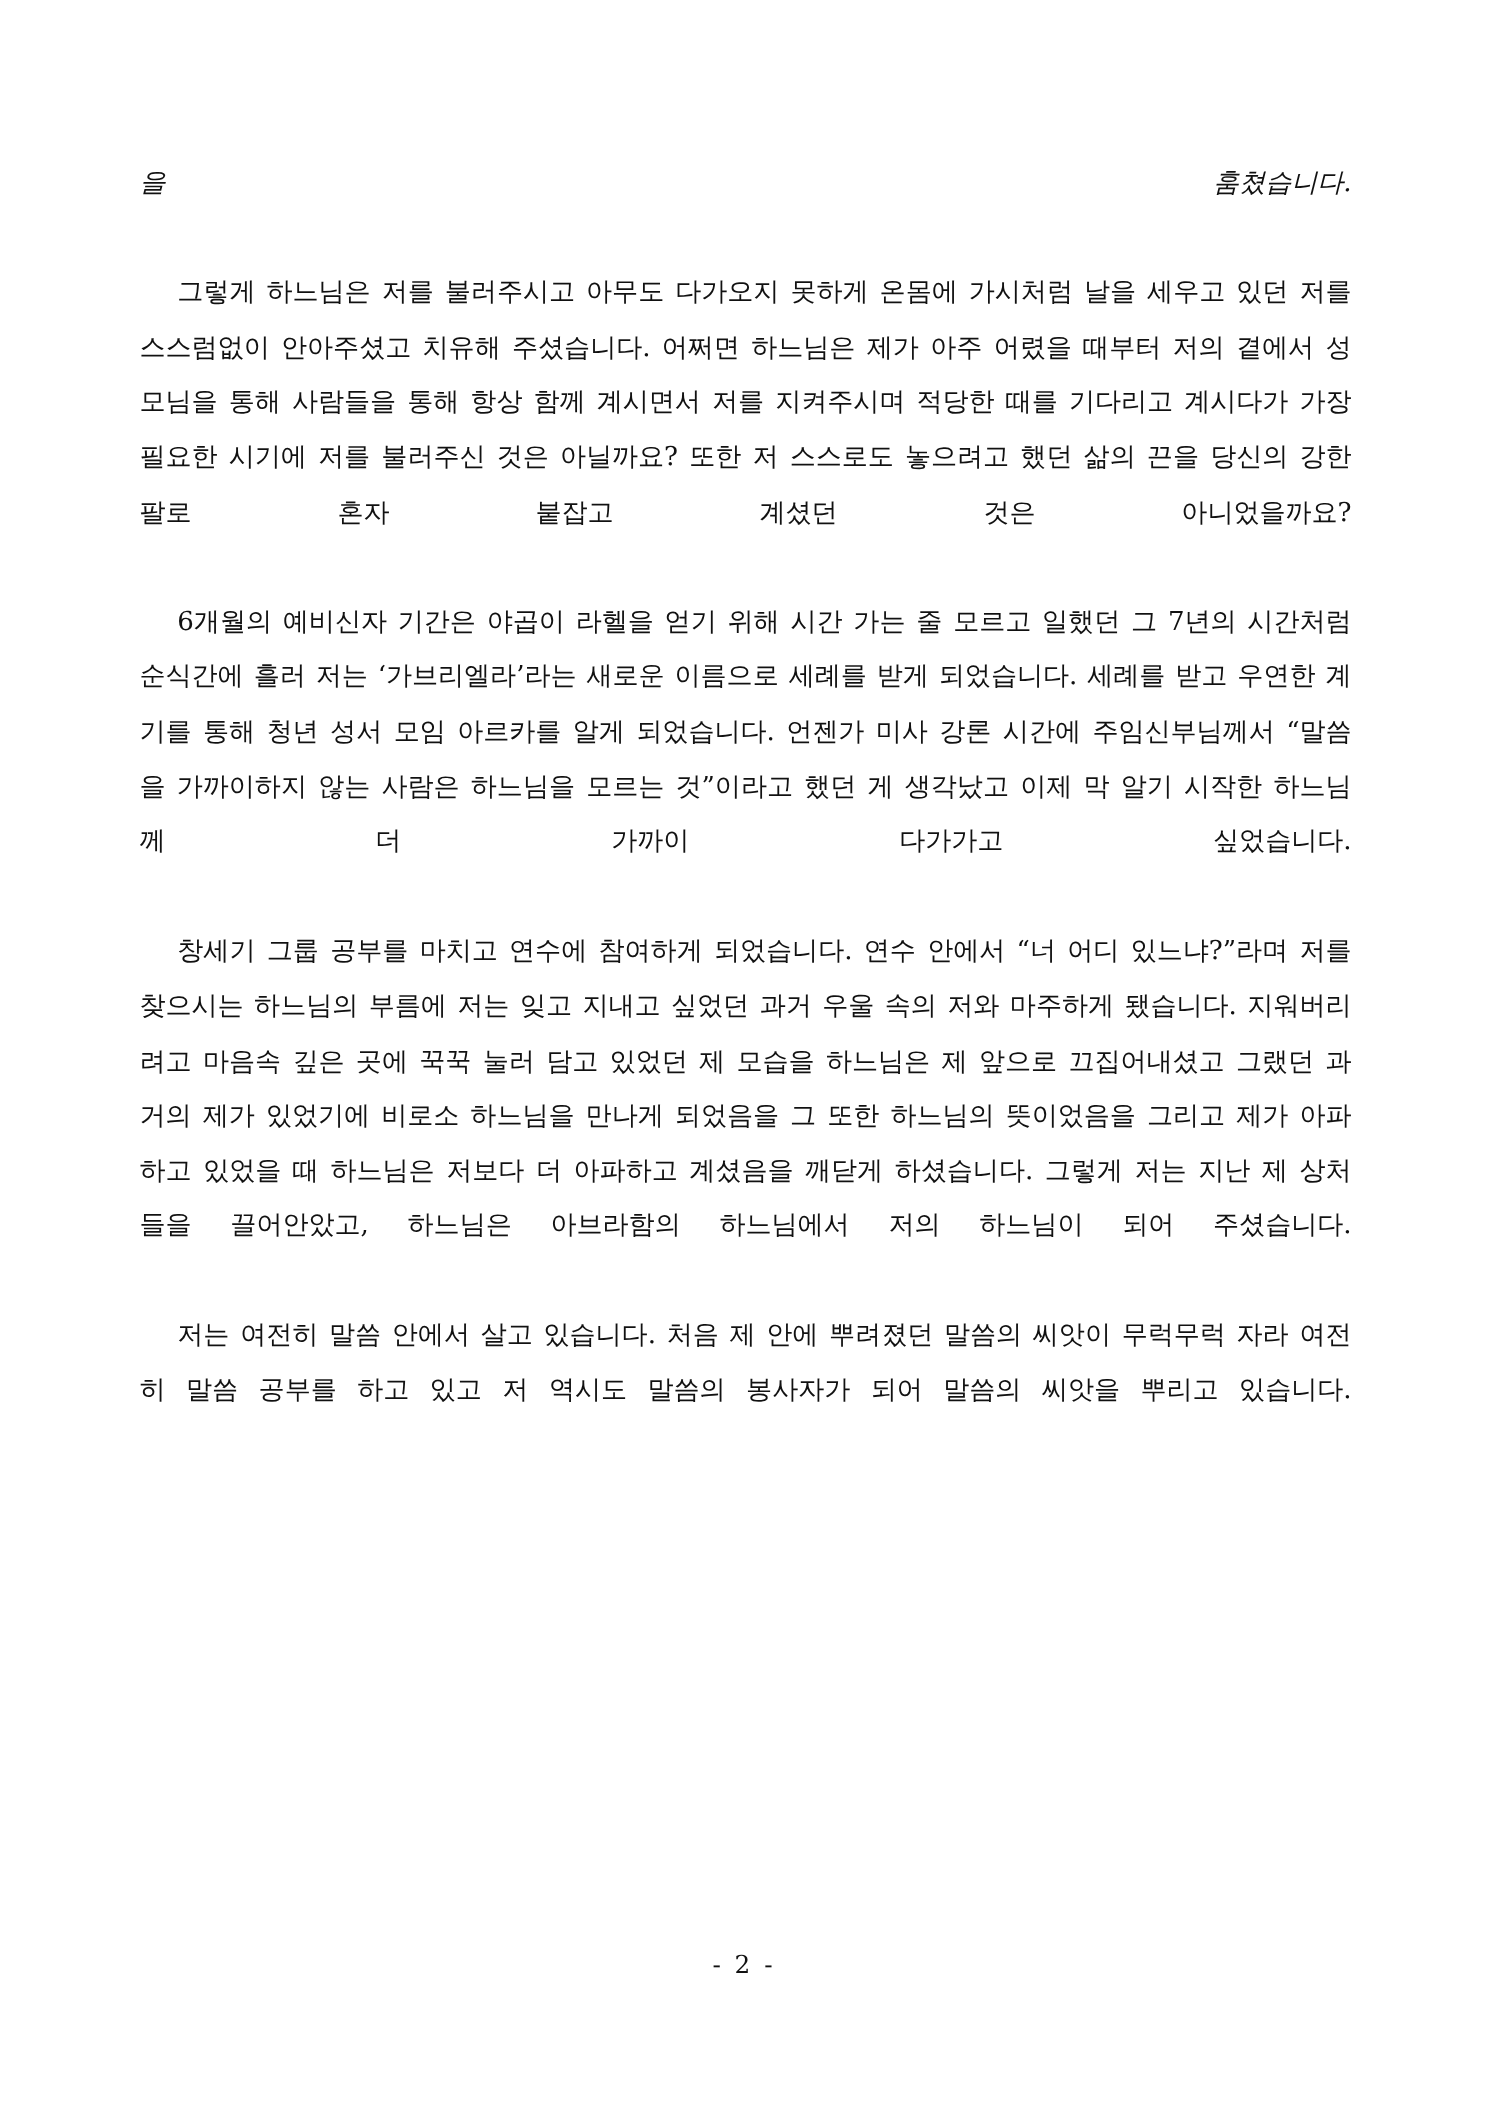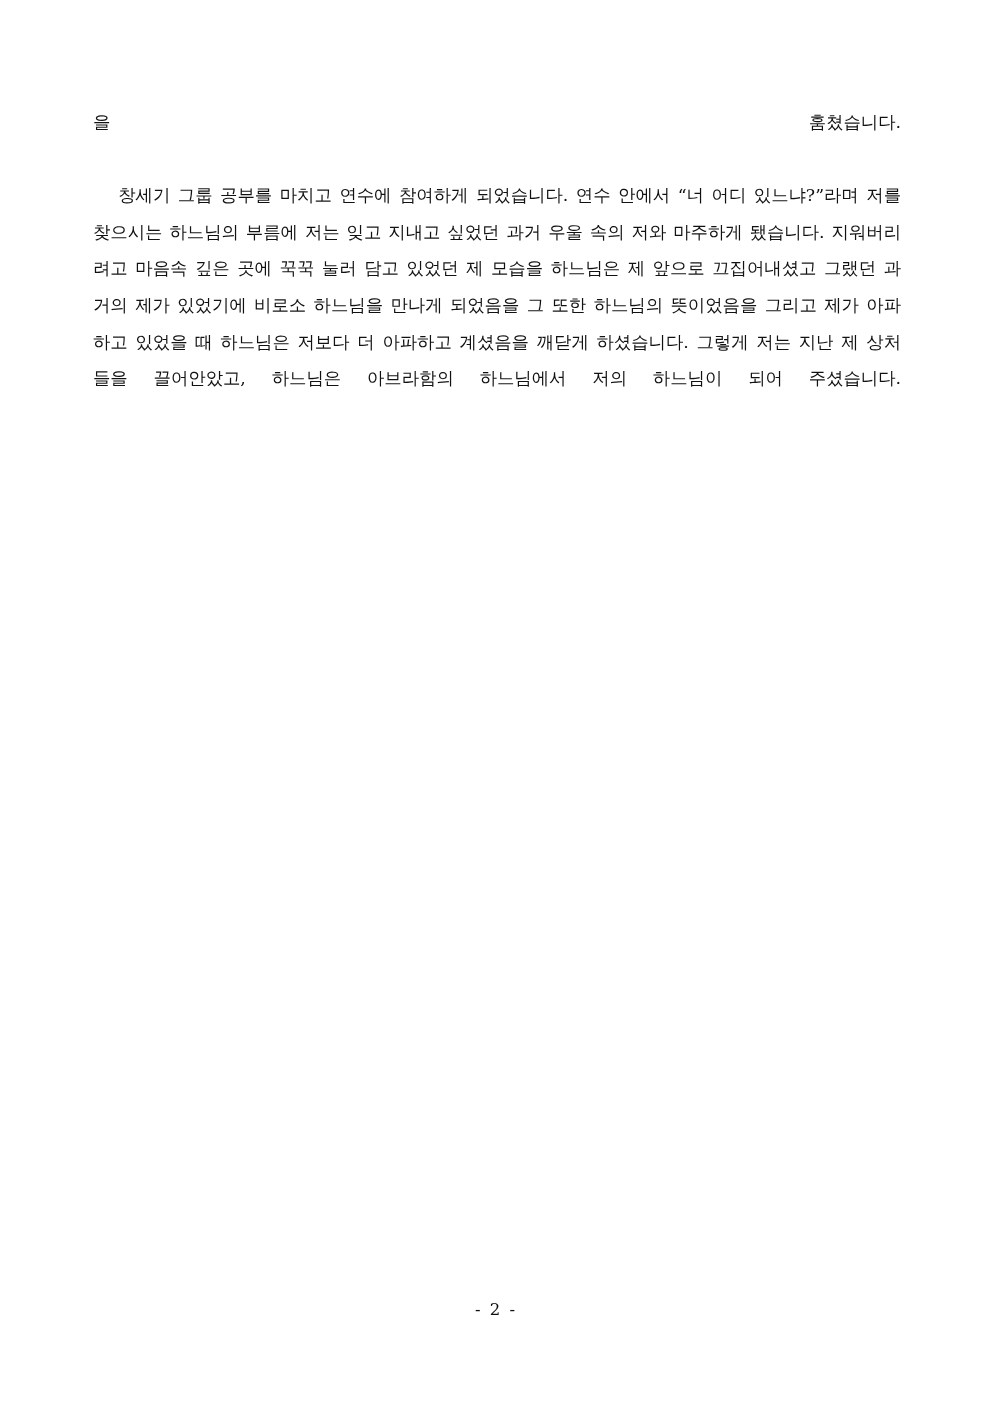--- a/index.html
+++ b/index.html
@@ -45,20 +45,21 @@
     color: #111111;
     -webkit-font-smoothing: antialiased;
   }
 
   .para.indent {
     text-indent: 1.45em;
   }
 
   .para.noindent {
     text-indent: 0;
+    font-style: italic;
   }
 
   
   .para::after {
     content: "";
     display: inline-block;
     width: 100%;
   }
 
   .footer {
@@ -80,24 +81,27 @@
 </head>
 <body>
 
 <div class="page">
 
   <div class="text-body">
 
     <p class="para noindent">을 훔쳤습니다.</p>
 
 
+    <p class="para indent">그렇게 하느님은 저를 불러주시고 아무도 다가오지 못하게 온몸에 가시처럼 날을 세우고 있던 저를 스스럼없이 안아주셨고 치유해 주셨습니다. 어쩌면 하느님은 제가 아주 어렸을 때부터 저의 곁에서 성모님을 통해 사람들을 통해 항상 함께 계시면서 저를 지켜주시며 적당한 때를 기다리고 계시다가 가장 필요한 시기에 저를 불러주신 것은 아닐까요? 또한 저 스스로도 놓으려고 했던 삶의 끈을 당신의 강한 팔로 혼자 붙잡고 계셨던 것은 아니었을까요?</p>
 
+    <p class="para indent">6개월의 예비신자 기간은 야곱이 라헬을 얻기 위해 시간 가는 줄 모르고 일했던 그 7년의 시간처럼 순식간에 흘러 저는 ‘가브리엘라’라는 새로운 이름으로 세례를 받게 되었습니다. 세례를 받고 우연한 계기를 통해 청년 성서 모임 아르카를 알게 되었습니다. 언젠가 미사 강론 시간에 주임신부님께서 “말씀을 가까이하지 않는 사람은 하느님을 모르는 것”이라고 했던 게 생각났고 이제 막 알기 시작한 하느님께 더 가까이 다가가고 싶었습니다.</p>
 
     <p class="para indent">창세기 그룹 공부를 마치고 연수에 참여하게 되었습니다. 연수 안에서 “너 어디 있느냐?”라며 저를 찾으시는 하느님의 부름에 저는 잊고 지내고 싶었던 과거 우울 속의 저와 마주하게 됐습니다. 지워버리려고 마음속 깊은 곳에 꾹꾹 눌러 담고 있었던 제 모습을 하느님은 제 앞으로 끄집어내셨고 그랬던 과거의 제가 있었기에 비로소 하느님을 만나게 되었음을 그 또한 하느님의 뜻이었음을 그리고 제가 아파하고 있었을 때 하느님은 저보다 더 아파하고 계셨음을 깨닫게 하셨습니다. 그렇게 저는 지난 제 상처들을 끌어안았고, 하느님은 아브라함의 하느님에서 저의 하느님이 되어 주셨습니다.</p>
 
+    <p class="para indent">저는 여전히 말씀 안에서 살고 있습니다. 처음 제 안에 뿌려졌던 말씀의 씨앗이 무럭무럭 자라 여전히 말씀 공부를 하고 있고 저 역시도 말씀의 봉사자가 되어 말씀의 씨앗을 뿌리고 있습니다.</p>
 
 
   </div>
 
   <div class="footer">
     <span class="page-number">- 2 -</span>
   </div>
 
 </div>
 

